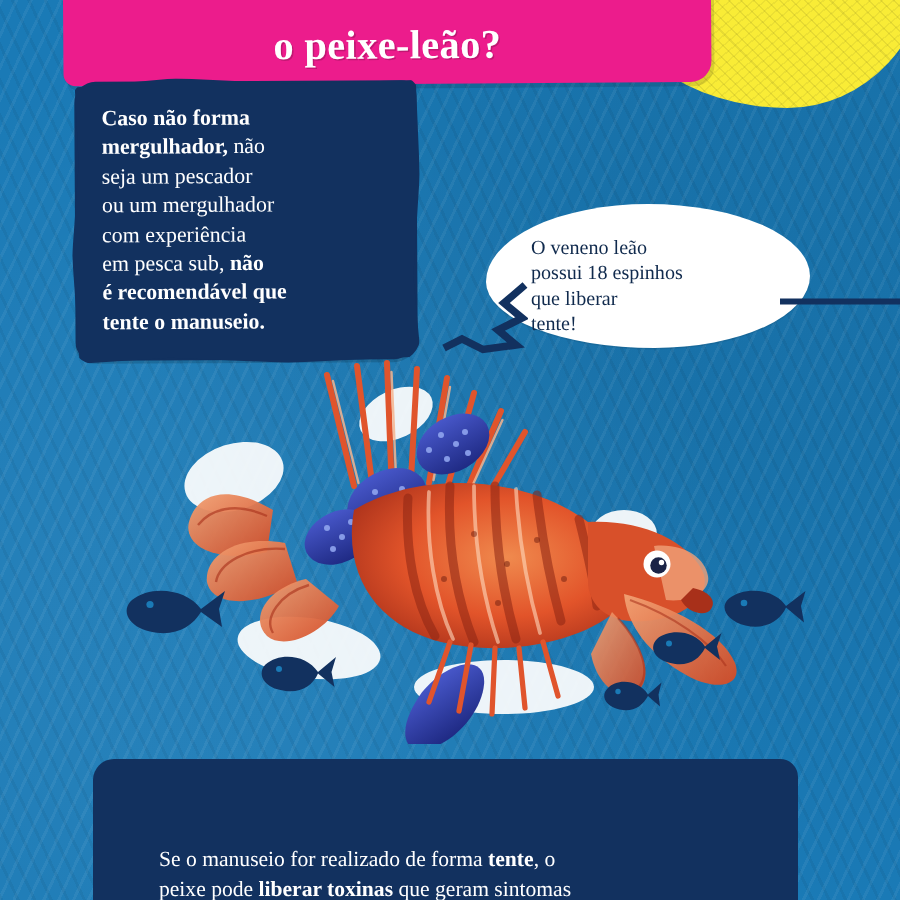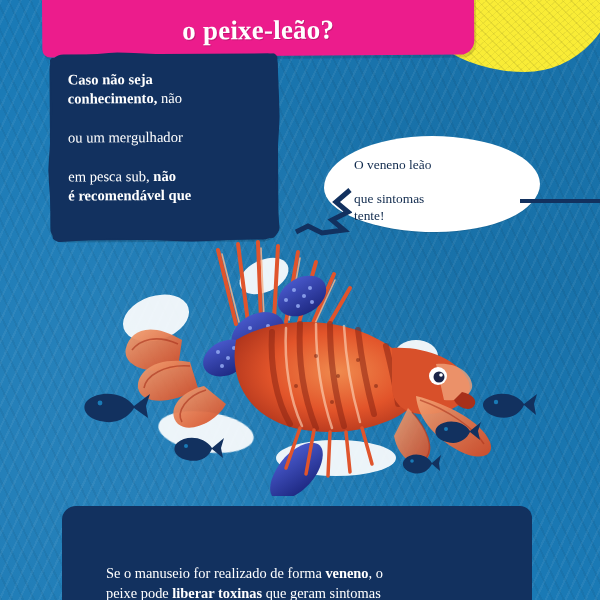--- a/index.html
+++ b/index.html
@@ -195,35 +195,36 @@
   <div id="bg-texture"></div>
 
   <div id="yellow-blob"></div>
 
   <div id="title-banner">
     <div id="title-text">o peixe-leão?</div>
   </div>
 
   <div id="info-box-left">
     <div id="info-left-text">
-      <b>Caso não seja</b><br>
-      <b>conhecimento,</b><span> não</span><br>
-      <br>
+      <b>Caso não forma</b><br>
+      <b>mergulhador,</b><span> não</span><br>
+      <span>seja um pescador</span><br>
       <span>ou um mergulhador</span><br>
-      <br>
+      <span>com experiência</span><br>
       <span>em pesca sub, </span><b>não</b><br>
       <b>é recomendável que</b><br>
+      <b>tente o manuseio.</b>
     </div>
   </div>
 
   <div id="speech-bubble">
     <div id="speech-text">
       <span>O veneno leão</span><br>
-      <br>
-      <span>que sintomas</span><br>
+      <span>possui 18 espinhos</span><br>
+      <span>que liberar</span><br>
       <span>tente!</span>
     </div>
   </div>
 
   <svg id="bubble-tail" viewBox="0 0 60 50">
     <polyline points="58,4 44,16 56,26 40,34 52,44 30,47 16,40 4,46" fill="none" stroke="#12315f" stroke-width="5" stroke-linejoin="miter" stroke-linecap="butt"></polyline>
   </svg>
 
   <svg id="bubble-line" viewBox="0 0 90 6">
     <line x1="0" y1="3" x2="90" y2="3" stroke="#12315f" stroke-width="4"></line>
@@ -384,18 +385,18 @@
 
   <svg class="mini-fish" style="left:398px; top:448px; width:46px; height:30px;" viewBox="0 0 46 30">
     <path d="M34 15 C 28 5, 13 4, 7 11 C 2 16, 6 23, 15 25 C 24 27, 30 23, 34 16 L 42 23 L 41 15 L 43 7 Z" fill="#12315f"></path>
     <circle cx="14" cy="13" r="1.8" fill="#1a7ab6"></circle>
   </svg>
 
   <div id="info-box-bottom">
     <div id="info-bottom-text">
       <br>
       <br>
-      <span>Se o manuseio for realizado de forma </span><b>veneno</b><span>, o</span><br>
+      <span>Se o manuseio for realizado de forma </span><b>tente</b><span>, o</span><br>
       <span>peixe pode </span><b>liberar toxinas</b><span> que geram sintomas</span>
     </div>
   </div>
 
 </div>
 
 </body></html>

